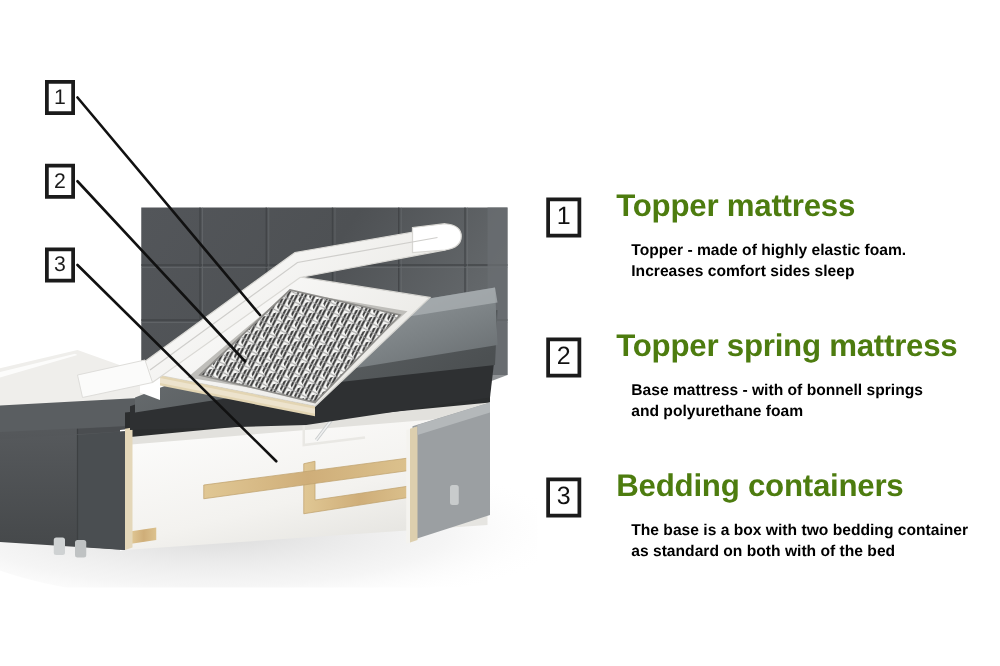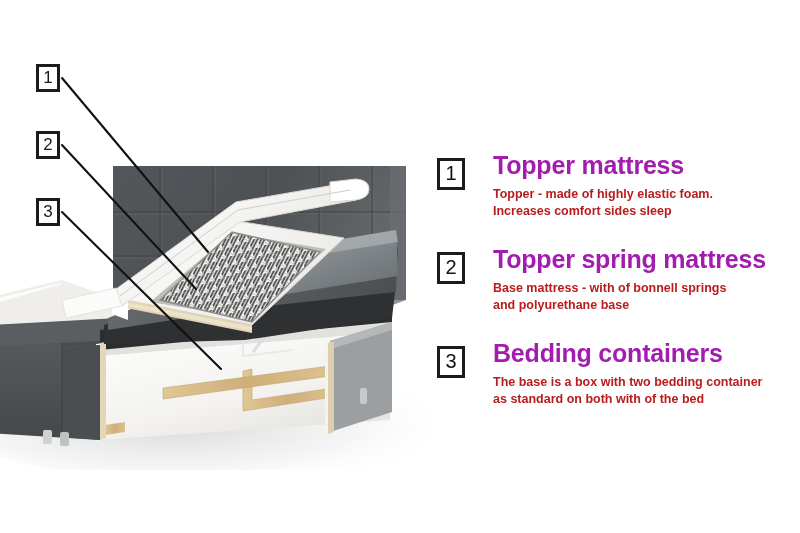--- a/index.html
+++ b/index.html
@@ -74,32 +74,32 @@
     text-align: center;
     margin-top: 8px;
   }
   .legend-text {
     flex: 1 1 auto;
     padding-left: 28px;
   }
   .legend-title {
     font-size: 25px;
     font-weight: bold;
-    color: #a21caf;
+    color: #4d7c0f;
     letter-spacing: -0.2px;
     line-height: 30px;
     margin: 0 0 6px 0;
     white-space: nowrap;
   }
   .legend-desc {
     font-size: 12.5px;
     font-weight: bold;
-    color: #b91c1c;
+    color: #000000;
     line-height: 17px;
-    margin: 0;
+    margin: 12px;
   }
   .legend-desc span { display: block; }
 </style>
 </head>
 <body>
 
 <div id="page">
 
   <div id="product-illustration">
     <svg id="bed-svg" width="430" height="470" viewBox="0 0 430 470">
@@ -302,21 +302,21 @@
         </p>
       </div>
     </div>
 
     <div class="legend-item">
       <div class="legend-number">2</div>
       <div class="legend-text">
         <p class="legend-title">Topper spring mattress</p>
         <p class="legend-desc">
           <span>Base mattress - with of bonnell springs</span>
-          <span>and polyurethane base</span>
+          <span>and polyurethane foam</span>
         </p>
       </div>
     </div>
 
     <div class="legend-item">
       <div class="legend-number">3</div>
       <div class="legend-text">
         <p class="legend-title">Bedding containers</p>
         <p class="legend-desc">
           <span>The base is a box with two bedding container</span>

